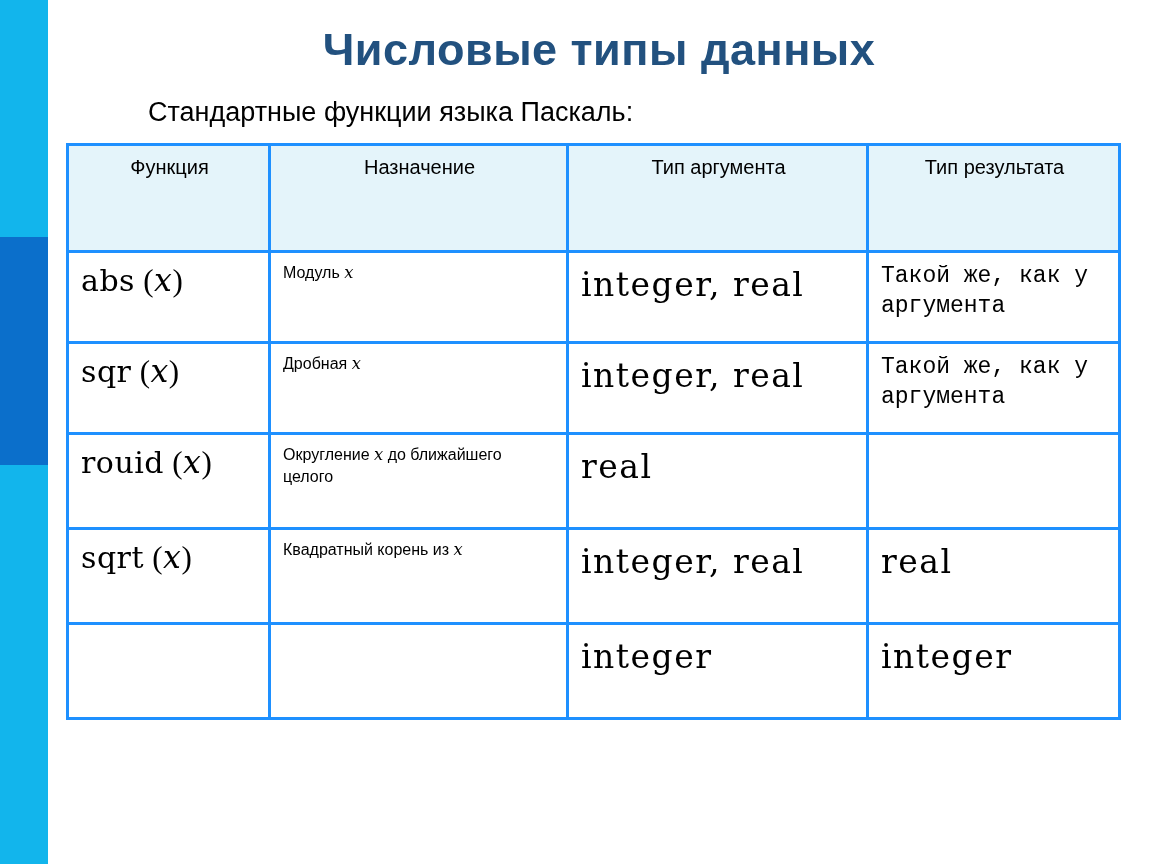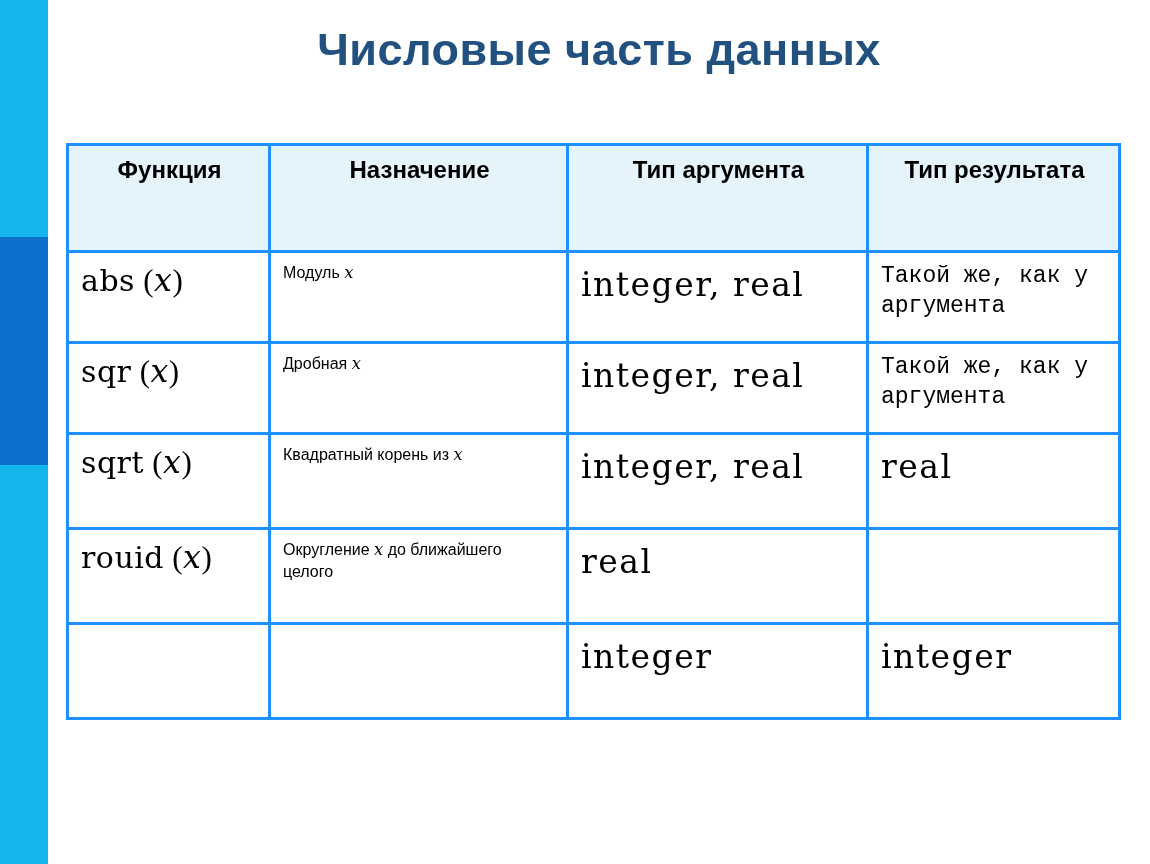--- a/index.html
+++ b/index.html
@@ -87,22 +87,22 @@
     border: 3px solid #1E90FF;
     vertical-align: top;
     padding: 6px 10px 6px 12px;
     color: #000000;
   }
 
   .fn-table thead th {
     background: #E4F4FA;
     text-align: center;
     vertical-align: top;
-    font-size: 24px;
-    font-weight: bold;
+    font-size: 20px;
+    font-weight: normal;
     height: 88px;
     line-height: 1.15;
     padding-top: 10px;
     margin-top: 36px;
   }
 
   
   td.fn-name {
     font-family: "DejaVu Serif", "Liberation Serif", serif;
     font-size: 30px;
@@ -159,22 +159,23 @@
   tr.r-short td { height: 52px; }
 </style>
 </head>
 <body>
 
 <div class="side-band"></div>
 <div class="side-band-dark"></div>
 
 <div class="slide">
 
-  <div class="page-title">Числовые часть данных</div>
-
+  <div class="page-title">Числовые типы данных</div>
+
+  <div class="subtitle">Стандартные функции языка Паскаль:</div>
 
   <table class="fn-table">
     <colgroup>
       <col class="c1">
         <col class="c2">
         <col class="c3">
         <col class="c4">
     </colgroup>
     <thead>
       <tr>
@@ -191,30 +192,30 @@
           <td class="fn-type">integer, real</td>
           <td class="fn-type fn-result-text">Такой же, как у аргумента</td>
         </tr>
         <tr class="r-tall">
           <td class="fn-name"><span>sqr</span><span class="paren"> (<span class="ital">x</span>)</span></td>
           <td class="fn-desc"><span>Дробная </span><span class="ital">x</span></td>
           <td class="fn-type">integer, real</td>
           <td class="fn-type fn-result-text">Такой же, как у аргумента</td>
         </tr>
         <tr class="r-mid">
+          <td class="fn-name"><span>rouid</span><span class="paren"> (<span class="ital">x</span>)</span></td>
+          <td class="fn-desc"><span>Округление </span><span class="ital">x</span><span> до ближайшего целого</span></td>
+          <td class="fn-type">real</td>
+          <td class="fn-type"></td>
+        </tr>
+        <tr class="r-mid">
           <td class="fn-name"><span>sqrt</span><span class="paren"> (<span class="ital">x</span>)</span></td>
           <td class="fn-desc"><span>Квадратный корень из </span><span class="ital">x</span></td>
           <td class="fn-type">integer, real</td>
           <td class="fn-type">real</td>
-        </tr>
-        <tr class="r-mid">
-          <td class="fn-name"><span>rouid</span><span class="paren"> (<span class="ital">x</span>)</span></td>
-          <td class="fn-desc"><span>Округление </span><span class="ital">x</span><span> до ближайшего целого</span></td>
-          <td class="fn-type">real</td>
-          <td class="fn-type"></td>
         </tr>
         <tr class="r-mid">
           <td class="fn-name"></td>
           <td class="fn-desc"></td>
           <td class="fn-type">integer</td>
           <td class="fn-type">integer</td>
         </tr>
       </tbody>
   </table>
 

